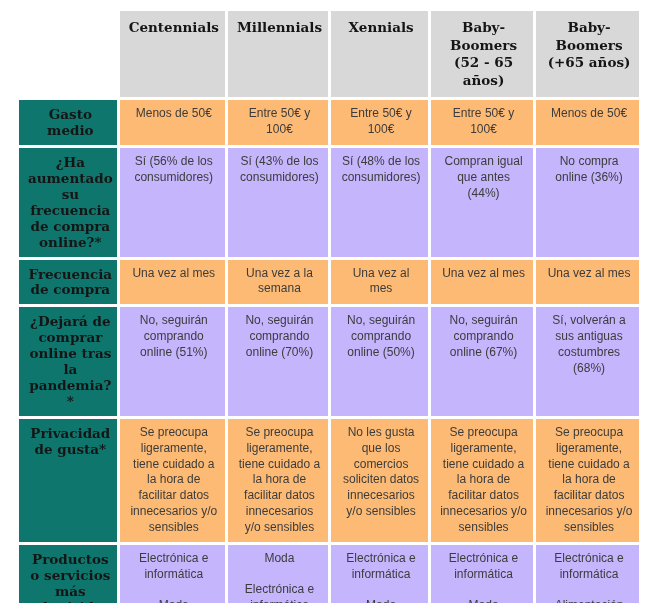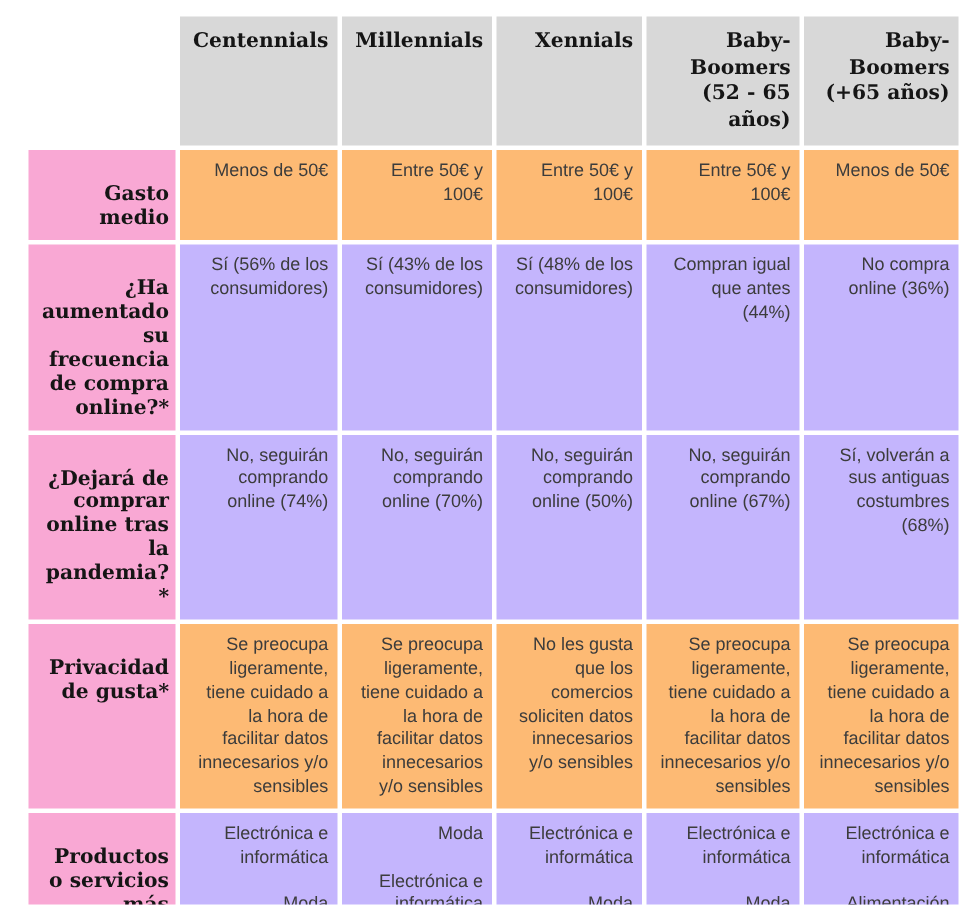--- a/index.html
+++ b/index.html
@@ -18,42 +18,42 @@
   }
   table.gen-table {
     border-collapse: separate;
     border-spacing: 3px;
     table-layout: fixed;
   }
   table.gen-table th, table.gen-table td {
     vertical-align: top;
     white-space: pre-line;
     box-sizing: border-box;
-    text-align: right;
+    text-align: center;
   }
   
   th.col-h {
     background: #d8d8d8;
     font-family: "DejaVu Serif", "Liberation Serif", serif;
     font-weight: bold;
     font-size: 13.5px;
     line-height: 1.3;
     color: #151515;
     padding: 8px 6px 8px 9px;
   }
   td.corner { background: transparent; }
   
   th.row-h {
-    background: #f9a8d4;
+    background: #0f766e;
     font-family: "DejaVu Serif", "Liberation Serif", serif;
     font-weight: bold;
     font-size: 13.5px;
     line-height: 1.18;
     color: #151515;
-    padding: 22px 4px 6px 9px;
+    padding: 7px 4px 6px 9px;
   }
   
   td.cell {
     font-family: "Liberation Sans", "DejaVu Sans", sans-serif;
     font-size: 12px;
     line-height: 1.32;
     color: #3c3c3c;
     padding: 6px 6px 6px 9px;
   }
   tr.r-shaded td.cell { background: #fdba74; }
@@ -96,23 +96,31 @@
         <td class="cell">Menos de 50€</td>
       </tr>
       <tr class="r-plain" style="height:94px">
         <th class="row-h">¿Ha aumentado su frecuencia de compra online?*</th>
         <td class="cell">Sí (56% de los consumidores)</td>
         <td class="cell">Sí (43% de los consumidores)</td>
         <td class="cell">Sí (48% de los consumidores)</td>
         <td class="cell">Compran igual que antes (44%)</td>
         <td class="cell">No compra online (36%)</td>
       </tr>
+      <tr class="r-shaded" style="height:38px">
+        <th class="row-h">Frecuencia de compra</th>
+        <td class="cell">Una vez al mes</td>
+        <td class="cell">Una vez a la semana</td>
+        <td class="cell">Una vez al mes</td>
+        <td class="cell">Una vez al mes</td>
+        <td class="cell">Una vez al mes</td>
+      </tr>
       <tr class="r-plain" style="height:79px">
         <th class="row-h">¿Dejará de comprar online tras la pandemia?*</th>
-        <td class="cell">No, seguirán comprando online (74%)</td>
+        <td class="cell">No, seguirán comprando online (51%)</td>
         <td class="cell">No, seguirán comprando online (70%)</td>
         <td class="cell">No, seguirán comprando online (50%)</td>
         <td class="cell">No, seguirán comprando online (67%)</td>
         <td class="cell">Sí, volverán a sus antiguas costumbres (68%)</td>
       </tr>
       <tr class="r-shaded" style="height:84px">
         <th class="row-h">Privacidad de gusta*</th>
         <td class="cell">Se preocupa ligeramente, tiene cuidado a la hora de facilitar datos innecesarios y/o sensibles</td>
         <td class="cell">Se preocupa ligeramente, tiene cuidado a la hora de facilitar datos innecesarios y/o sensibles</td>
         <td class="cell">No les gusta que los comercios soliciten datos innecesarios y/o sensibles</td>

